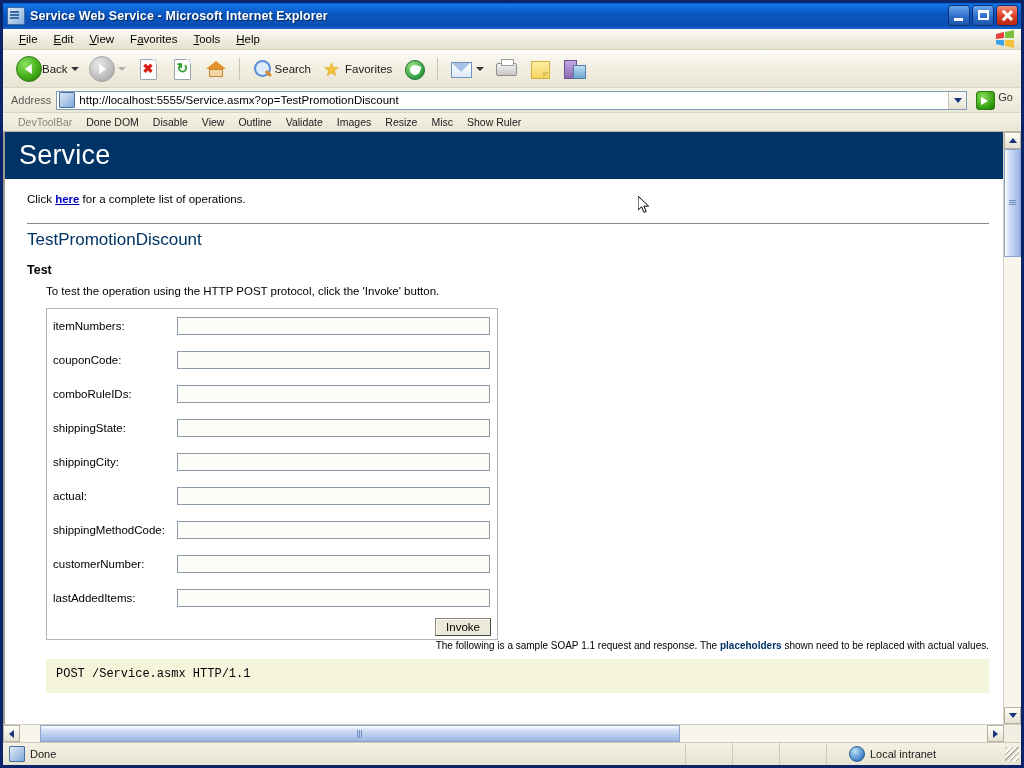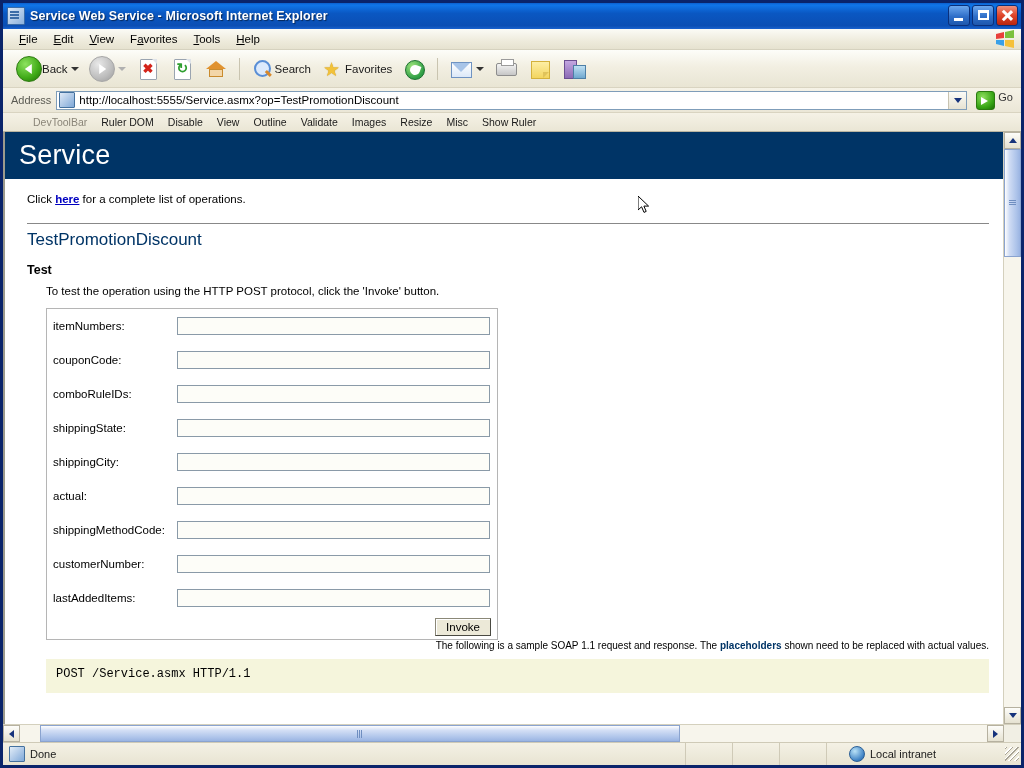--- a/index.html
+++ b/index.html
@@ -137,21 +137,21 @@
     background:radial-gradient(circle at 35% 30%,#8ede5c,#35a313 65%,#1d6e06);
     border:1px solid #2b7a10;
   }
   .go-circ:after{content:"";position:absolute;left:4px;top:5px;width:0;height:0;border-top:4px solid transparent;border-bottom:4px solid transparent;border-left:7px solid #fff;}
   .go-lbl{font-size:11px;color:#333;}
 
   
   .devbar{
     height:18px;flex:0 0 18px;display:flex;align-items:center;
     background:linear-gradient(180deg,#f5f2e6,#eae6d5);
-    padding-left:23px;gap:0;border-bottom:1px solid #b9b4a1;
+    padding-left:8px;gap:0;border-bottom:1px solid #b9b4a1;
   }
   .dev-item{font-size:10.5px;color:#1a1a1a;padding:0 7px;white-space:nowrap;}
   .dev-item.first{color:#8a8578;}
 
   
   .viewport{flex:1;display:flex;min-height:0;background:#fff;}
   .page{
     flex:1;position:relative;overflow:hidden;background:#fff;
     border-left:2px solid #9c9a8d;
   }
@@ -379,21 +379,21 @@
       </div>
     </div>
     <div class="go-btn">
       <div class="go-circ"></div>
       <span class="go-lbl">Go</span>
     </div>
   </div>
 
   <div class="devbar">
     <span class="dev-item first">DevToolBar</span>
-    <span class="dev-item">Ruler DOM</span>
+    <span class="dev-item">Done DOM</span>
     <span class="dev-item">Disable</span>
     <span class="dev-item">View</span>
     <span class="dev-item">Outline</span>
     <span class="dev-item">Validate</span>
     <span class="dev-item">Images</span>
     <span class="dev-item">Resize</span>
     <span class="dev-item">Misc</span>
     <span class="dev-item">Show Ruler</span>
   </div>
 

